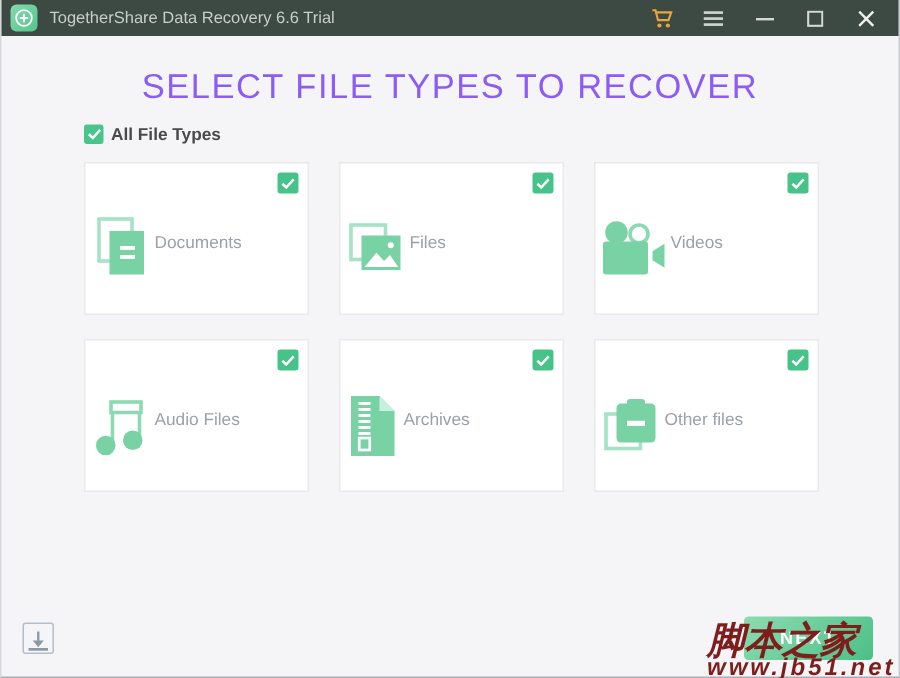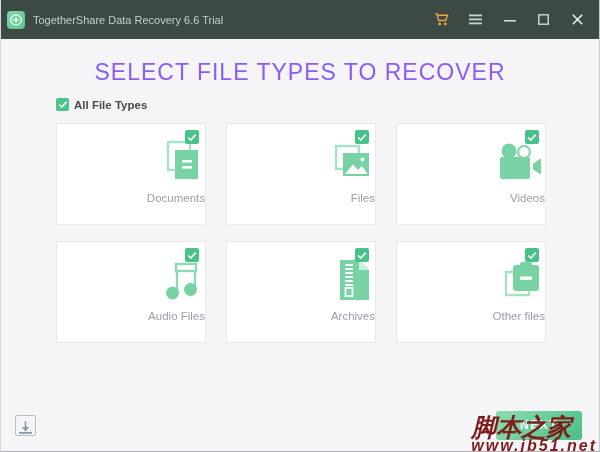--- a/index.html
+++ b/index.html
@@ -12,21 +12,21 @@
   }
   .window {
     position:absolute; inset:0;
     border-left:1px solid #d7dadd;
     border-right:1px solid #c7cbce;
     border-bottom:1px solid #a9afb4;
     background:#f5f5f7;
   }
   
   .titlebar {
-    height:39px; background:#3d4a44;
+    height:24px; background:#3d4a44;
     display:flex; align-items:center;
     padding:0 8px 0 6px;
   }
   .appicon {
     width:18px; height:18px; border-radius:4px;
     background:linear-gradient(135deg,#86d9ac,#54c58d);
     display:flex; align-items:center; justify-content:center;
     flex:0 0 auto;
   }
   .titletext {
@@ -56,22 +56,22 @@
     margin:12px 55px 0 55px;
     display:grid;
     grid-template-columns:repeat(3, 150px);
     grid-auto-rows:102px;
     gap:16px 20px;
   }
   .card {
     background:#ffffff;
     border:1px solid #e9e9ec;
     position:relative;
-    display:flex; flex-direction:column;
-    align-items:flex-end; justify-content:flex-start;
+    display:flex; flex-direction:row;
+    align-items:center; justify-content:flex-start;
     cursor:pointer;
   }
   .card .check {
     position:absolute; top:6px; right:6px;
     width:14px; height:14px; border-radius:2px;
     background:#47c389;
     display:flex; align-items:center; justify-content:center;
   }
   .card .art { margin-top:14px; height:48px; display:flex; align-items:center; justify-content:center; }
   .card .clabel { margin-top:6px; font-size:11.5px; color:#9ba1a8; }

